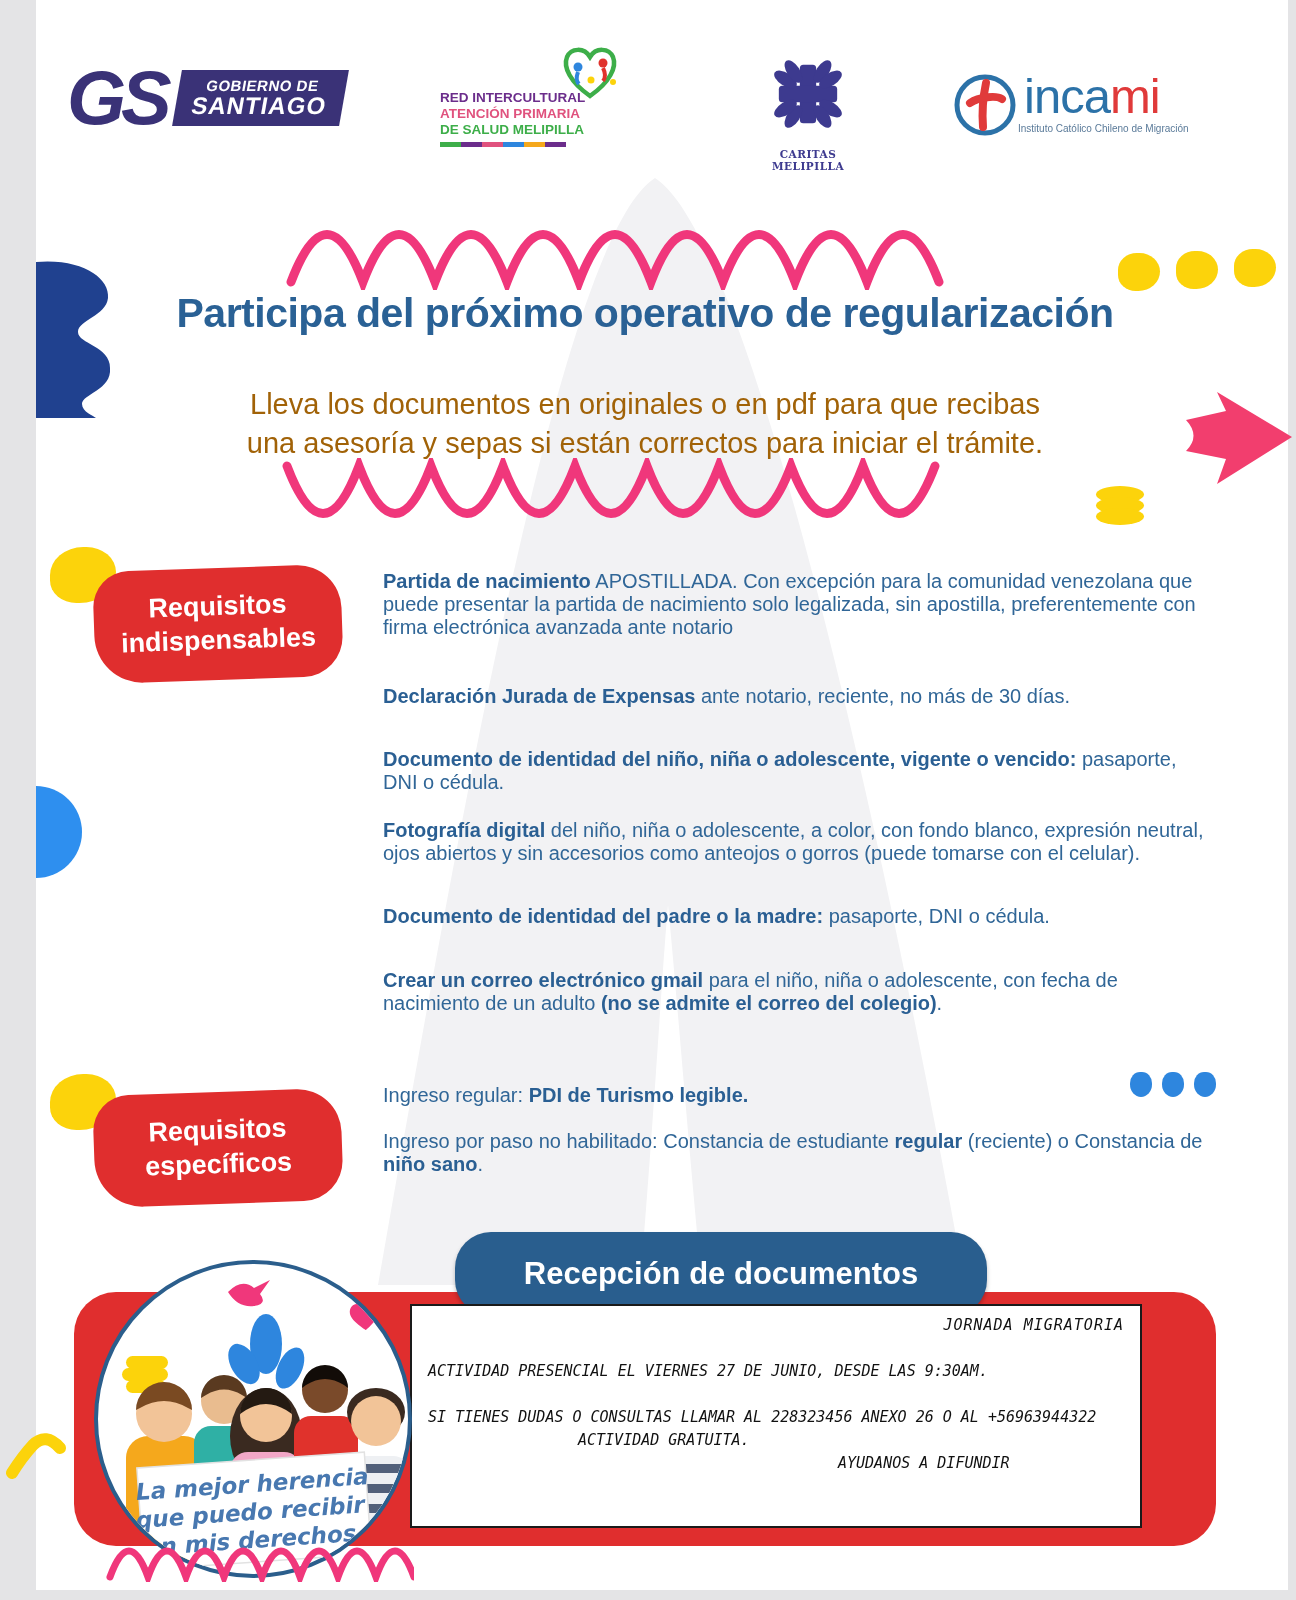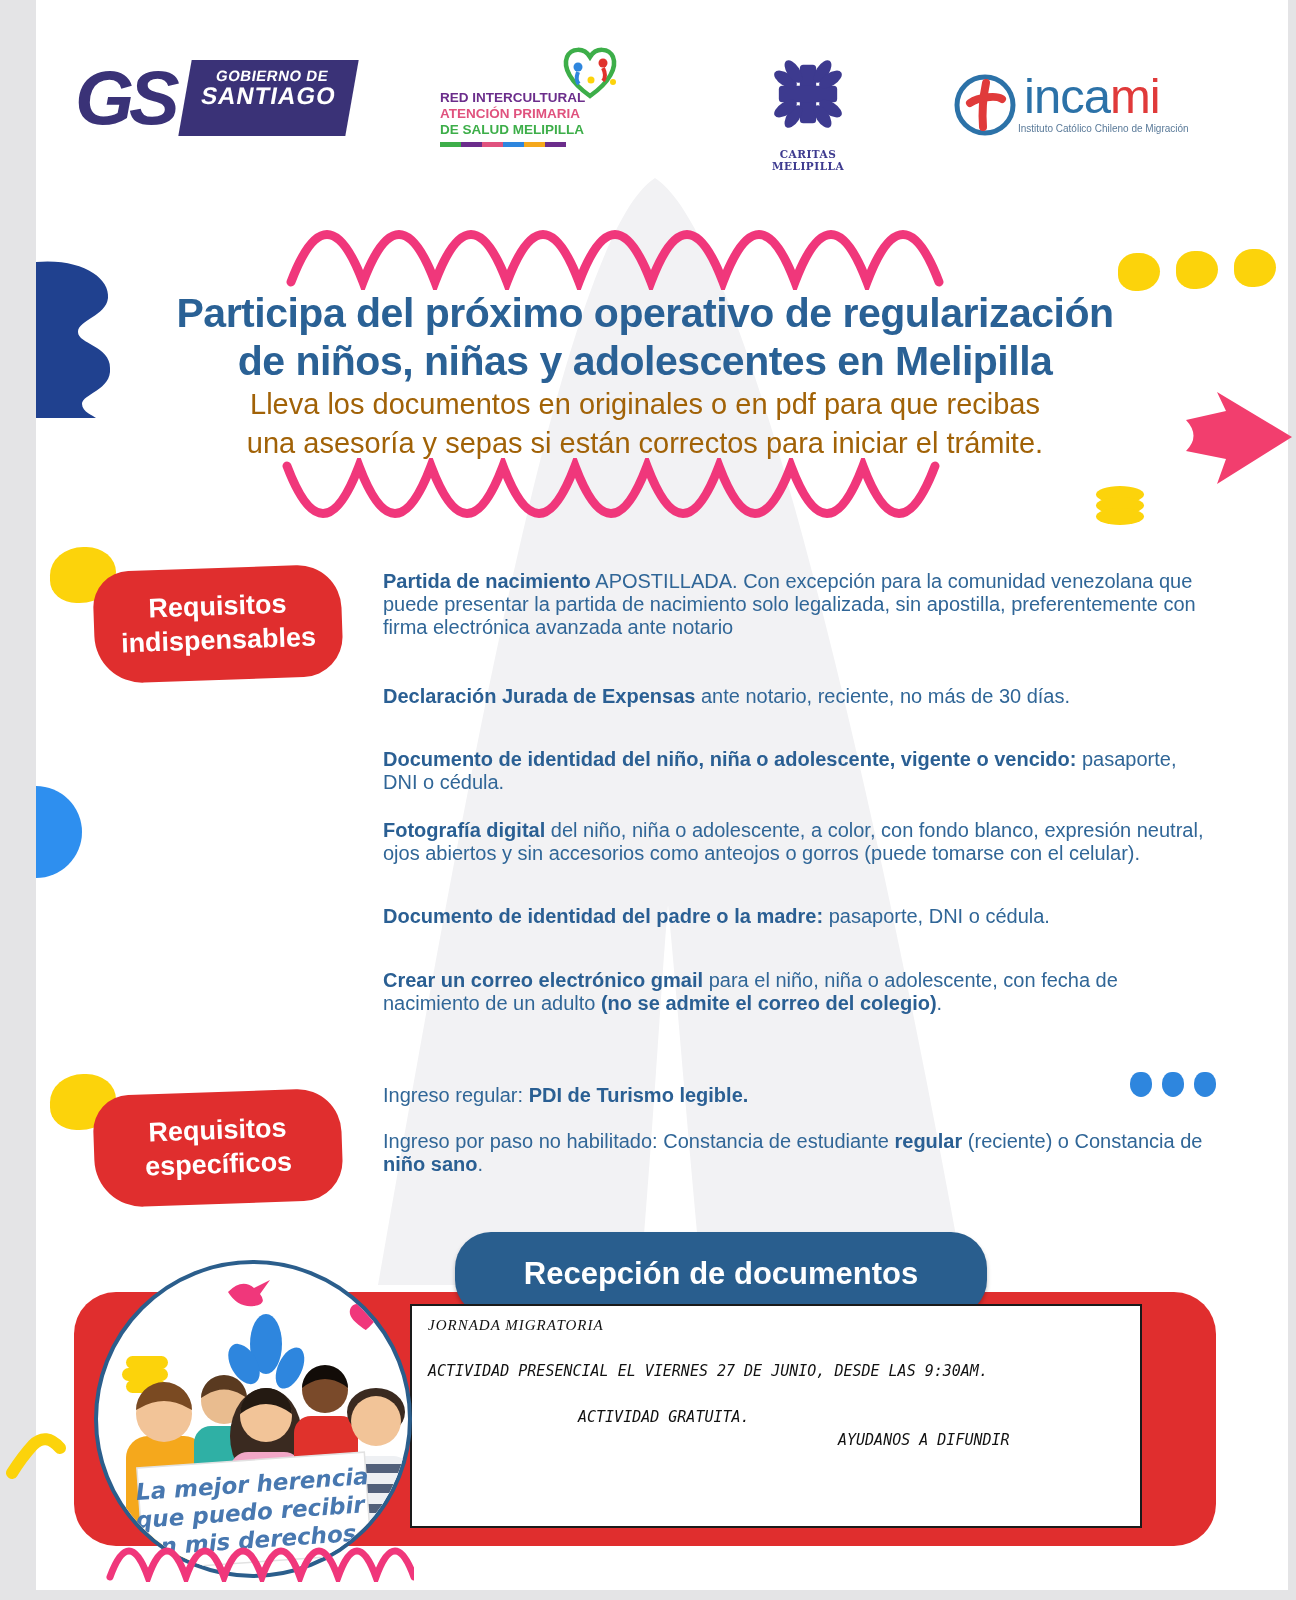--- a/index.html
+++ b/index.html
@@ -3,21 +3,21 @@
 <meta charset="utf-8">
 <style>
   html,body{margin:0;padding:0;}
   body{width:1296px;height:1600px;background:#e4e4e6;position:relative;overflow:hidden;
        font-family:"Liberation Sans",sans-serif;}
   .abs{position:absolute;}
   .flyer{left:36px;top:0;width:1252px;height:1590px;background:#ffffff;}
   .watermark{left:0;top:0;width:1296px;height:1600px;pointer-events:none;}
 
   
-  .gs-logo{left:75px;top:60px;display:flex;}
+  .gs-logo{left:67px;top:60px;display:flex;align-items:center;}
   .gs-initials{font-size:76px;font-weight:900;font-style:italic;color:#3a3277;
                letter-spacing:-5px;line-height:1;}
   .gs-tag{background:#3a3277;color:#fff;transform:skewX(-10deg);padding:7px 16px 8px;
           margin-left:10px;text-align:center;}
   .gs-tag .l1{font-size:15px;font-weight:700;letter-spacing:.5px;}
   .gs-tag .l2{font-size:24px;font-weight:800;letter-spacing:1px;line-height:1;}
   .ri-logo{left:440px;top:44px;width:230px;height:110px;}
   .ri-heart{position:absolute;left:118px;top:-4px;}
   .ri-text{position:absolute;left:0;top:46px;font-weight:800;font-size:13.5px;line-height:1.18;}
   .ri-l1{color:#6b2d8b;} .ri-l2{color:#e0527e;} .ri-l3{color:#3dae49;}
@@ -57,21 +57,21 @@
   .rec-btn{left:455px;top:1232px;width:532px;height:84px;background:#295e8e;border-radius:36px;
            color:#fff;font-size:31px;font-weight:800;display:flex;align-items:center;
            justify-content:center;box-shadow:0 3px 4px rgba(0,0,0,.25);text-align:right;}
   .rec-panel{left:74px;top:1292px;width:1142px;height:254px;background:#e02e2e;
              border-radius:42px;}
   .info-box{left:410px;top:1304px;width:732px;height:224px;background:#fff;
             border:2px solid #1a1a1a;box-sizing:border-box;padding:8px 16px;
             font-family:"DejaVu Sans Mono",monospace;font-style:italic;font-size:15px;
             color:#111;line-height:23px;}
   .info-box div{min-height:23px;white-space:pre-wrap;}
-  .al-center{text-align:left;letter-spacing:1px;font-family:Liberation Serif, serif;}
+  .al-center{text-align:right;letter-spacing:1px;}
   .ind-1{padding-left:150px;} .ind-2{padding-left:410px;}
 
   
   .photo{left:94px;top:1260px;width:318px;height:318px;border-radius:50%;
          border:4px solid #2b5e8c;background:#fff;overflow:hidden;box-sizing:border-box;}
 </style>
 </head>
 <body>
 
 <div class="abs flyer"></div>
@@ -150,21 +150,20 @@
 <svg class="abs" style="left:286px;top:228px" width="664" height="62" viewBox="0 0 664 62">
   <path d="M5,54 q36,-95 72,0 q36,-95 72,0 q36,-95 72,0 q36,-95 72,0 q36,-95 72,0 q36,-95 72,0 q36,-95 72,0 q36,-95 72,0 q36,-95 72,0" fill="none" stroke="#f0377b" stroke-width="9" stroke-linecap="round"></path>
 </svg>
 
 <div class="abs ydot" style="left:1118px;top:253px"></div>
 <div class="abs ydot" style="left:1176px;top:251px"></div>
 <div class="abs ydot" style="left:1234px;top:249px"></div>
 
 <div class="abs title">
   <div>Participa del próximo operativo de regularización</div>
-  <div>de niños, niñas y adolescentes en Melipilla</div>
 </div>
 <div class="abs subtitle">
   <div>Lleva los documentos en originales o en pdf para que recibas</div>
   <div>una asesoría y sepas si están correctos para iniciar el trámite.</div>
 </div>
 
 <svg class="abs" style="left:282px;top:458px" width="664" height="62" viewBox="0 0 664 62">
   <path d="M5,8 q36,95 72,0 q36,95 72,0 q36,95 72,0 q36,95 72,0 q36,95 72,0 q36,95 72,0 q36,95 72,0 q36,95 72,0 q36,95 72,0" fill="none" stroke="#f0377b" stroke-width="9" stroke-linecap="round"></path>
 </svg>
 
@@ -207,20 +206,21 @@
 <div class="abs bdot" style="left:1194px;top:1072px"></div>
 
 <div class="abs rec-panel"></div>
 <div class="abs rec-btn">Recepción de documentos</div>
 
 <div class="abs info-box">
   <div class="al-center">JORNADA MIGRATORIA</div>
   <div></div>
   <div>ACTIVIDAD PRESENCIAL EL VIERNES 27 DE JUNIO, DESDE LAS 9:30AM.</div>
   <div></div>
+  <div>SI TIENES DUDAS O CONSULTAS LLAMAR AL 228323456 ANEXO 26 O AL +56963944322</div>
   <div class="ind-1">ACTIVIDAD GRATUITA.</div>
   <div class="ind-2">AYUDANOS A DIFUNDIR</div>
 </div>
 
 <div class="abs photo">
   <svg width="310" height="310" viewBox="0 0 310 310">
 
     <path d="M130,28 q14,-14 26,-4 l16,-8 -10,14 q8,10 -6,12 q-16,2 -26,-14 Z" fill="#f0377b"></path>
     <path d="M268,44 c-6,-8 -18,-4 -16,6 c2,8 16,16 16,16 c0,0 12,-10 13,-18 c1,-10 -10,-12 -13,-4 Z" fill="#f0377b"></path>
     <g fill="#2e86de">

